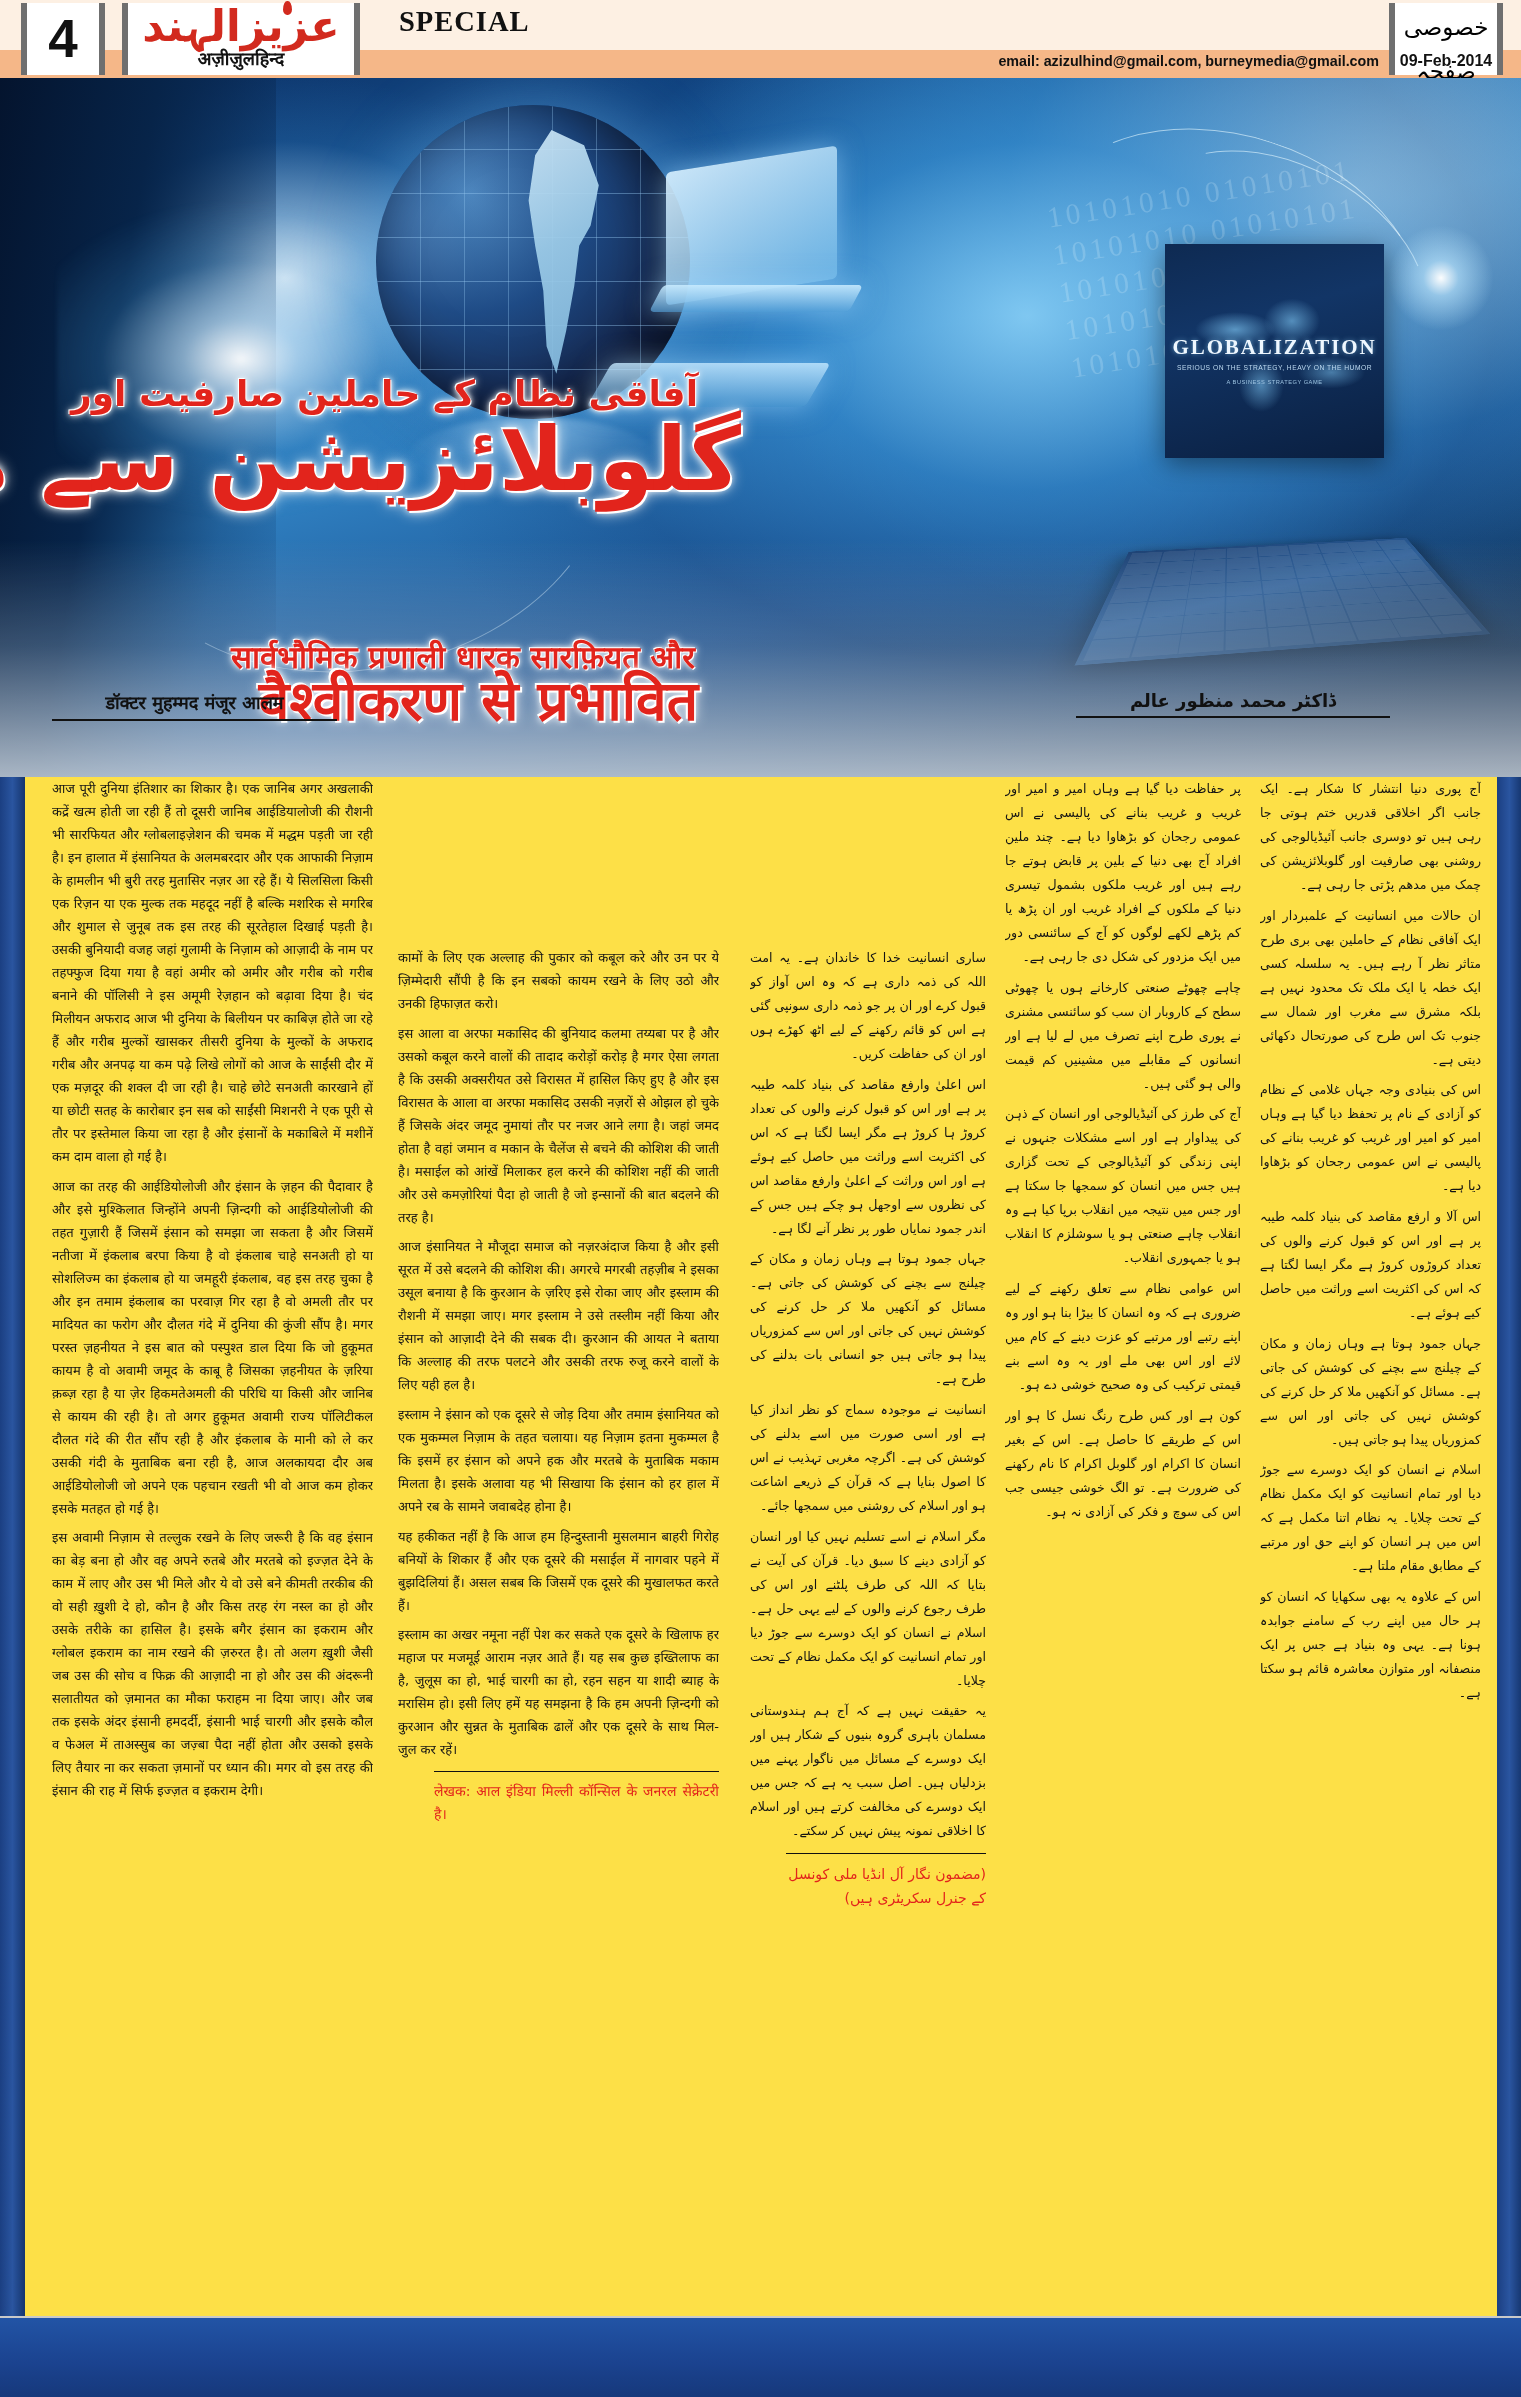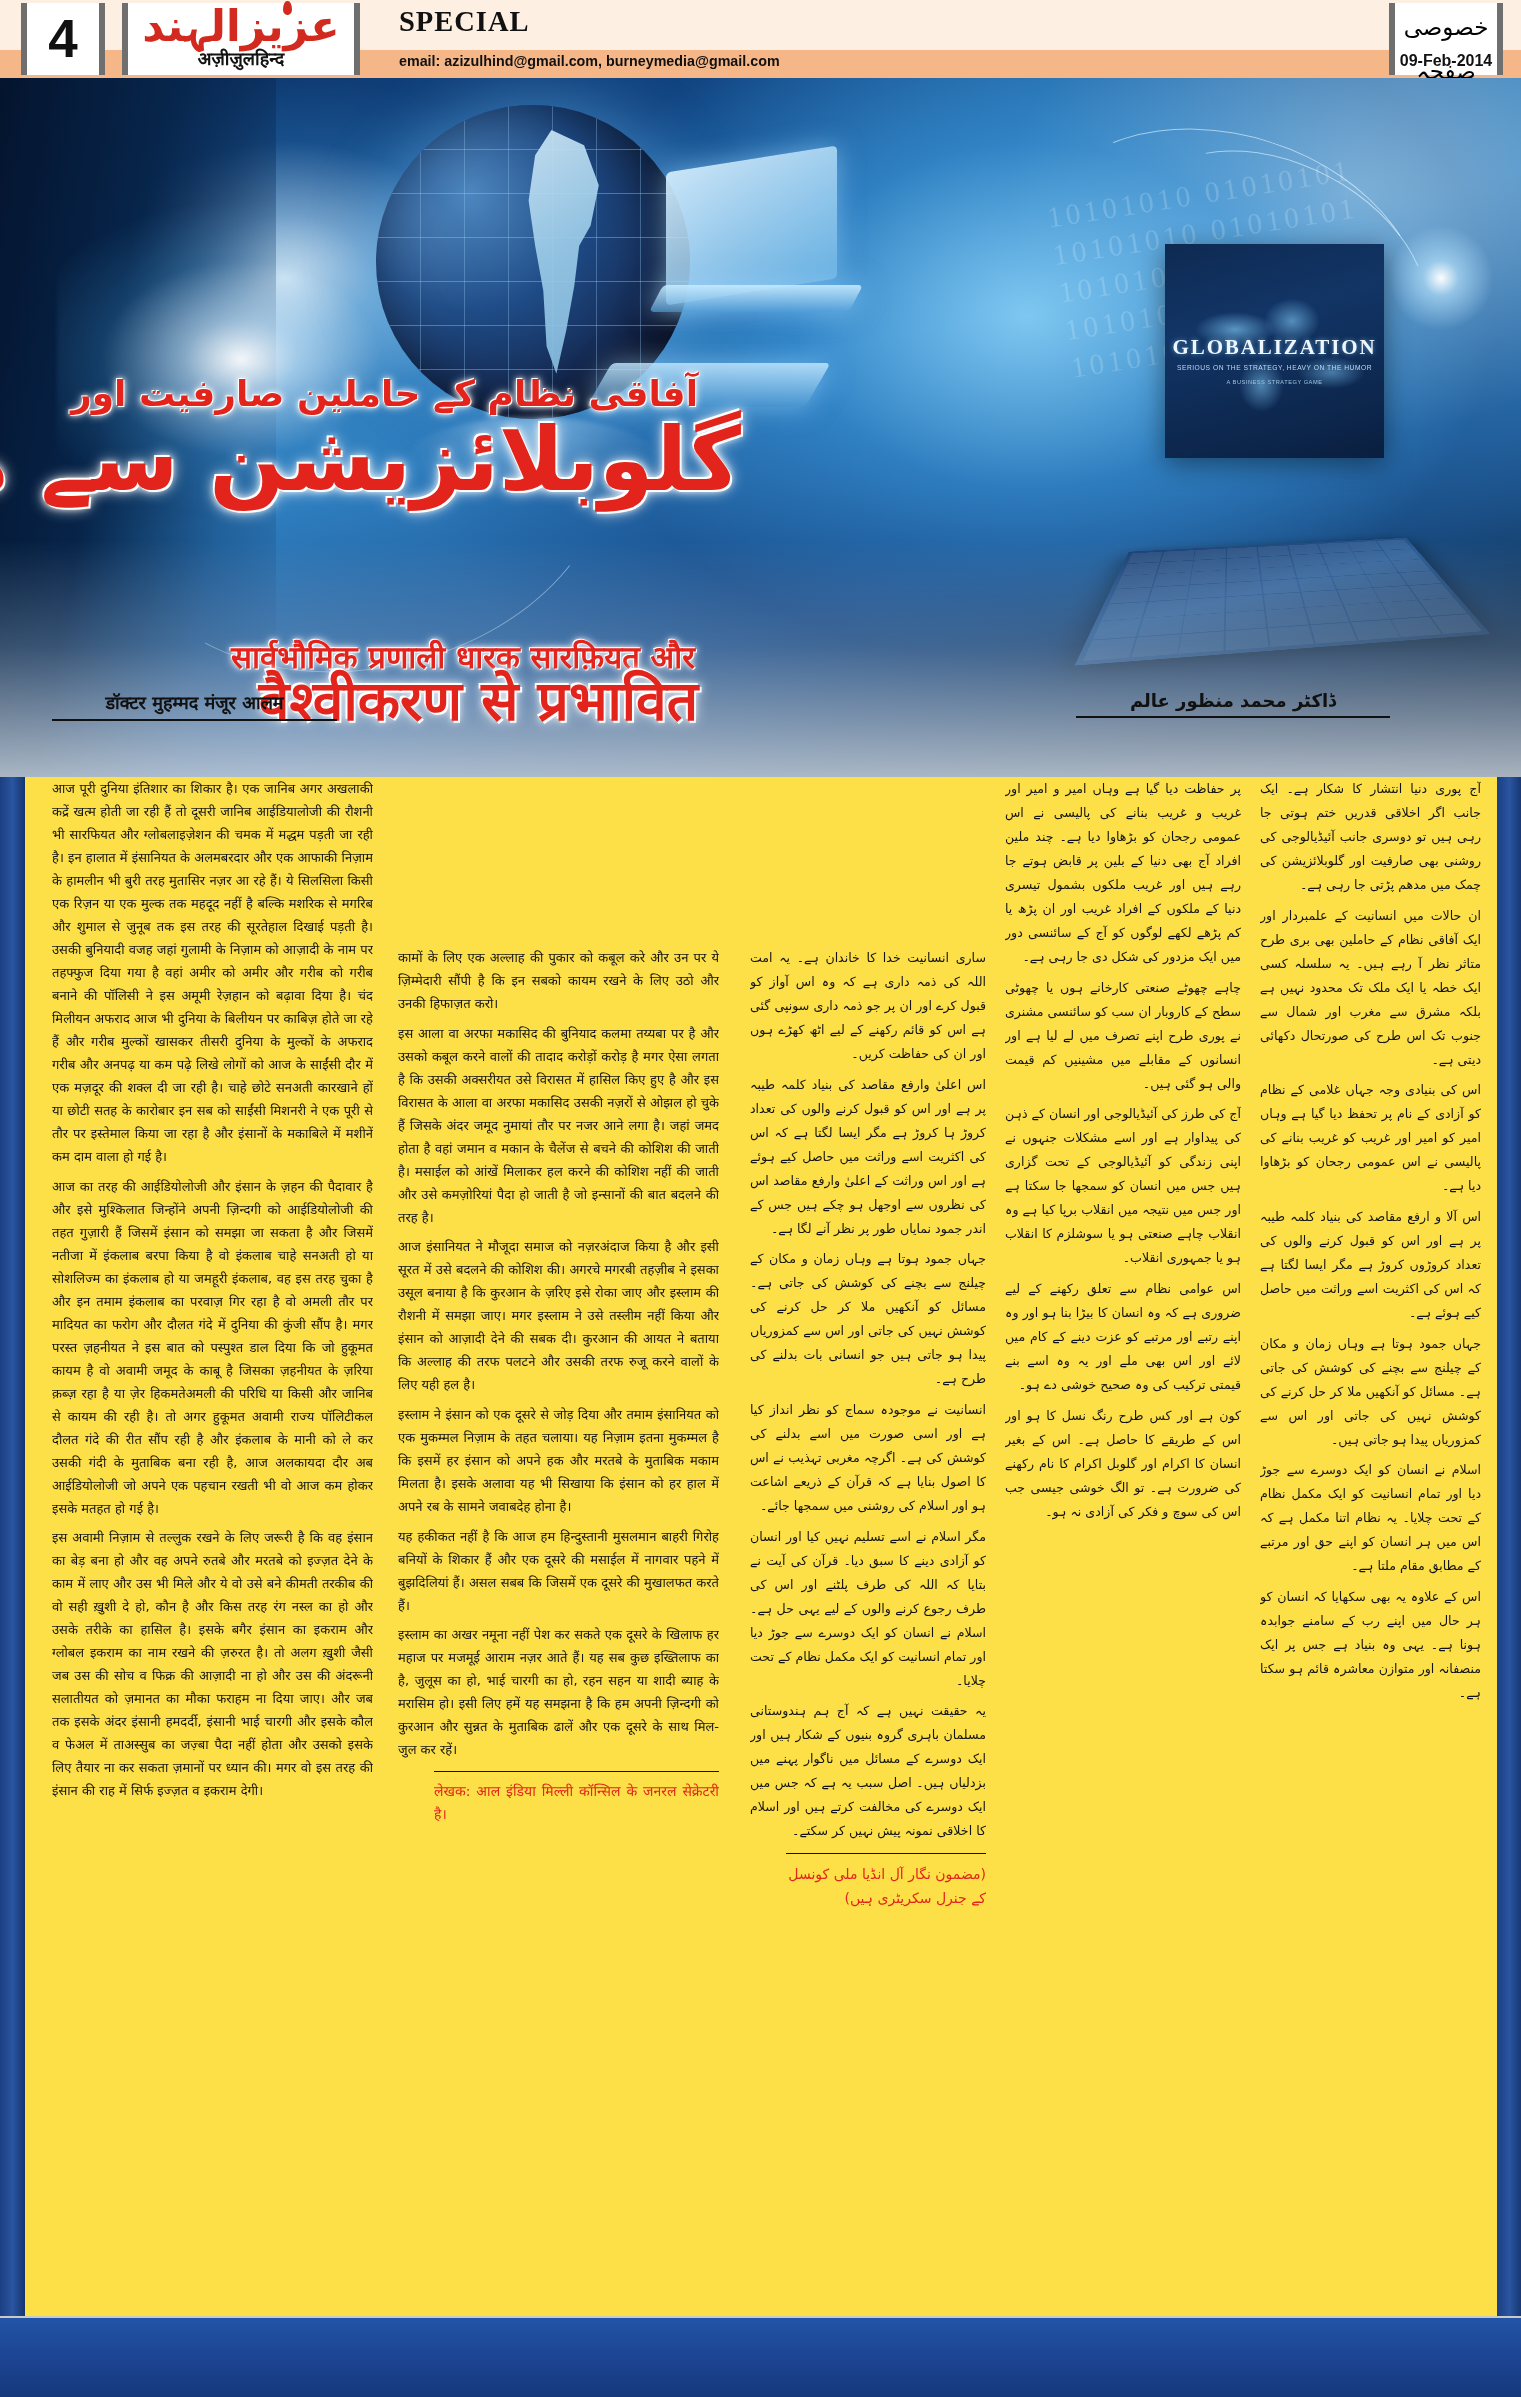--- a/index.html
+++ b/index.html
@@ -56,21 +56,21 @@
   }
 
   .mh-title{
     position:absolute;left:399px;top:5.7px;width:980px;
     font-size:28.5px;font-weight:bold;
     letter-spacing:1px;color:#111;
     font-family:"Liberation Serif","DejaVu Serif",serif;
   }
   .mh-email{
     position:absolute;left:399px;top:53px;width:980px;
-    text-align:left;font-size:14.3px;font-weight:bold;color:#111;
+    text-align:right;font-size:14.3px;font-weight:bold;color:#111;
     font-family:"Liberation Sans",sans-serif;
   }
   .date-ur{
     position:absolute;left:0;top:1.9px;width:100%;text-align:center;
     font-size:23px;line-height:44px;color:#000000;direction:rtl;
     font-family:"DejaVu Sans",sans-serif;
   }
   .date-en{
     position:absolute;left:0;top:49px;width:100%;text-align:center;
     font-size:16px;font-weight:bold;color:#111;

